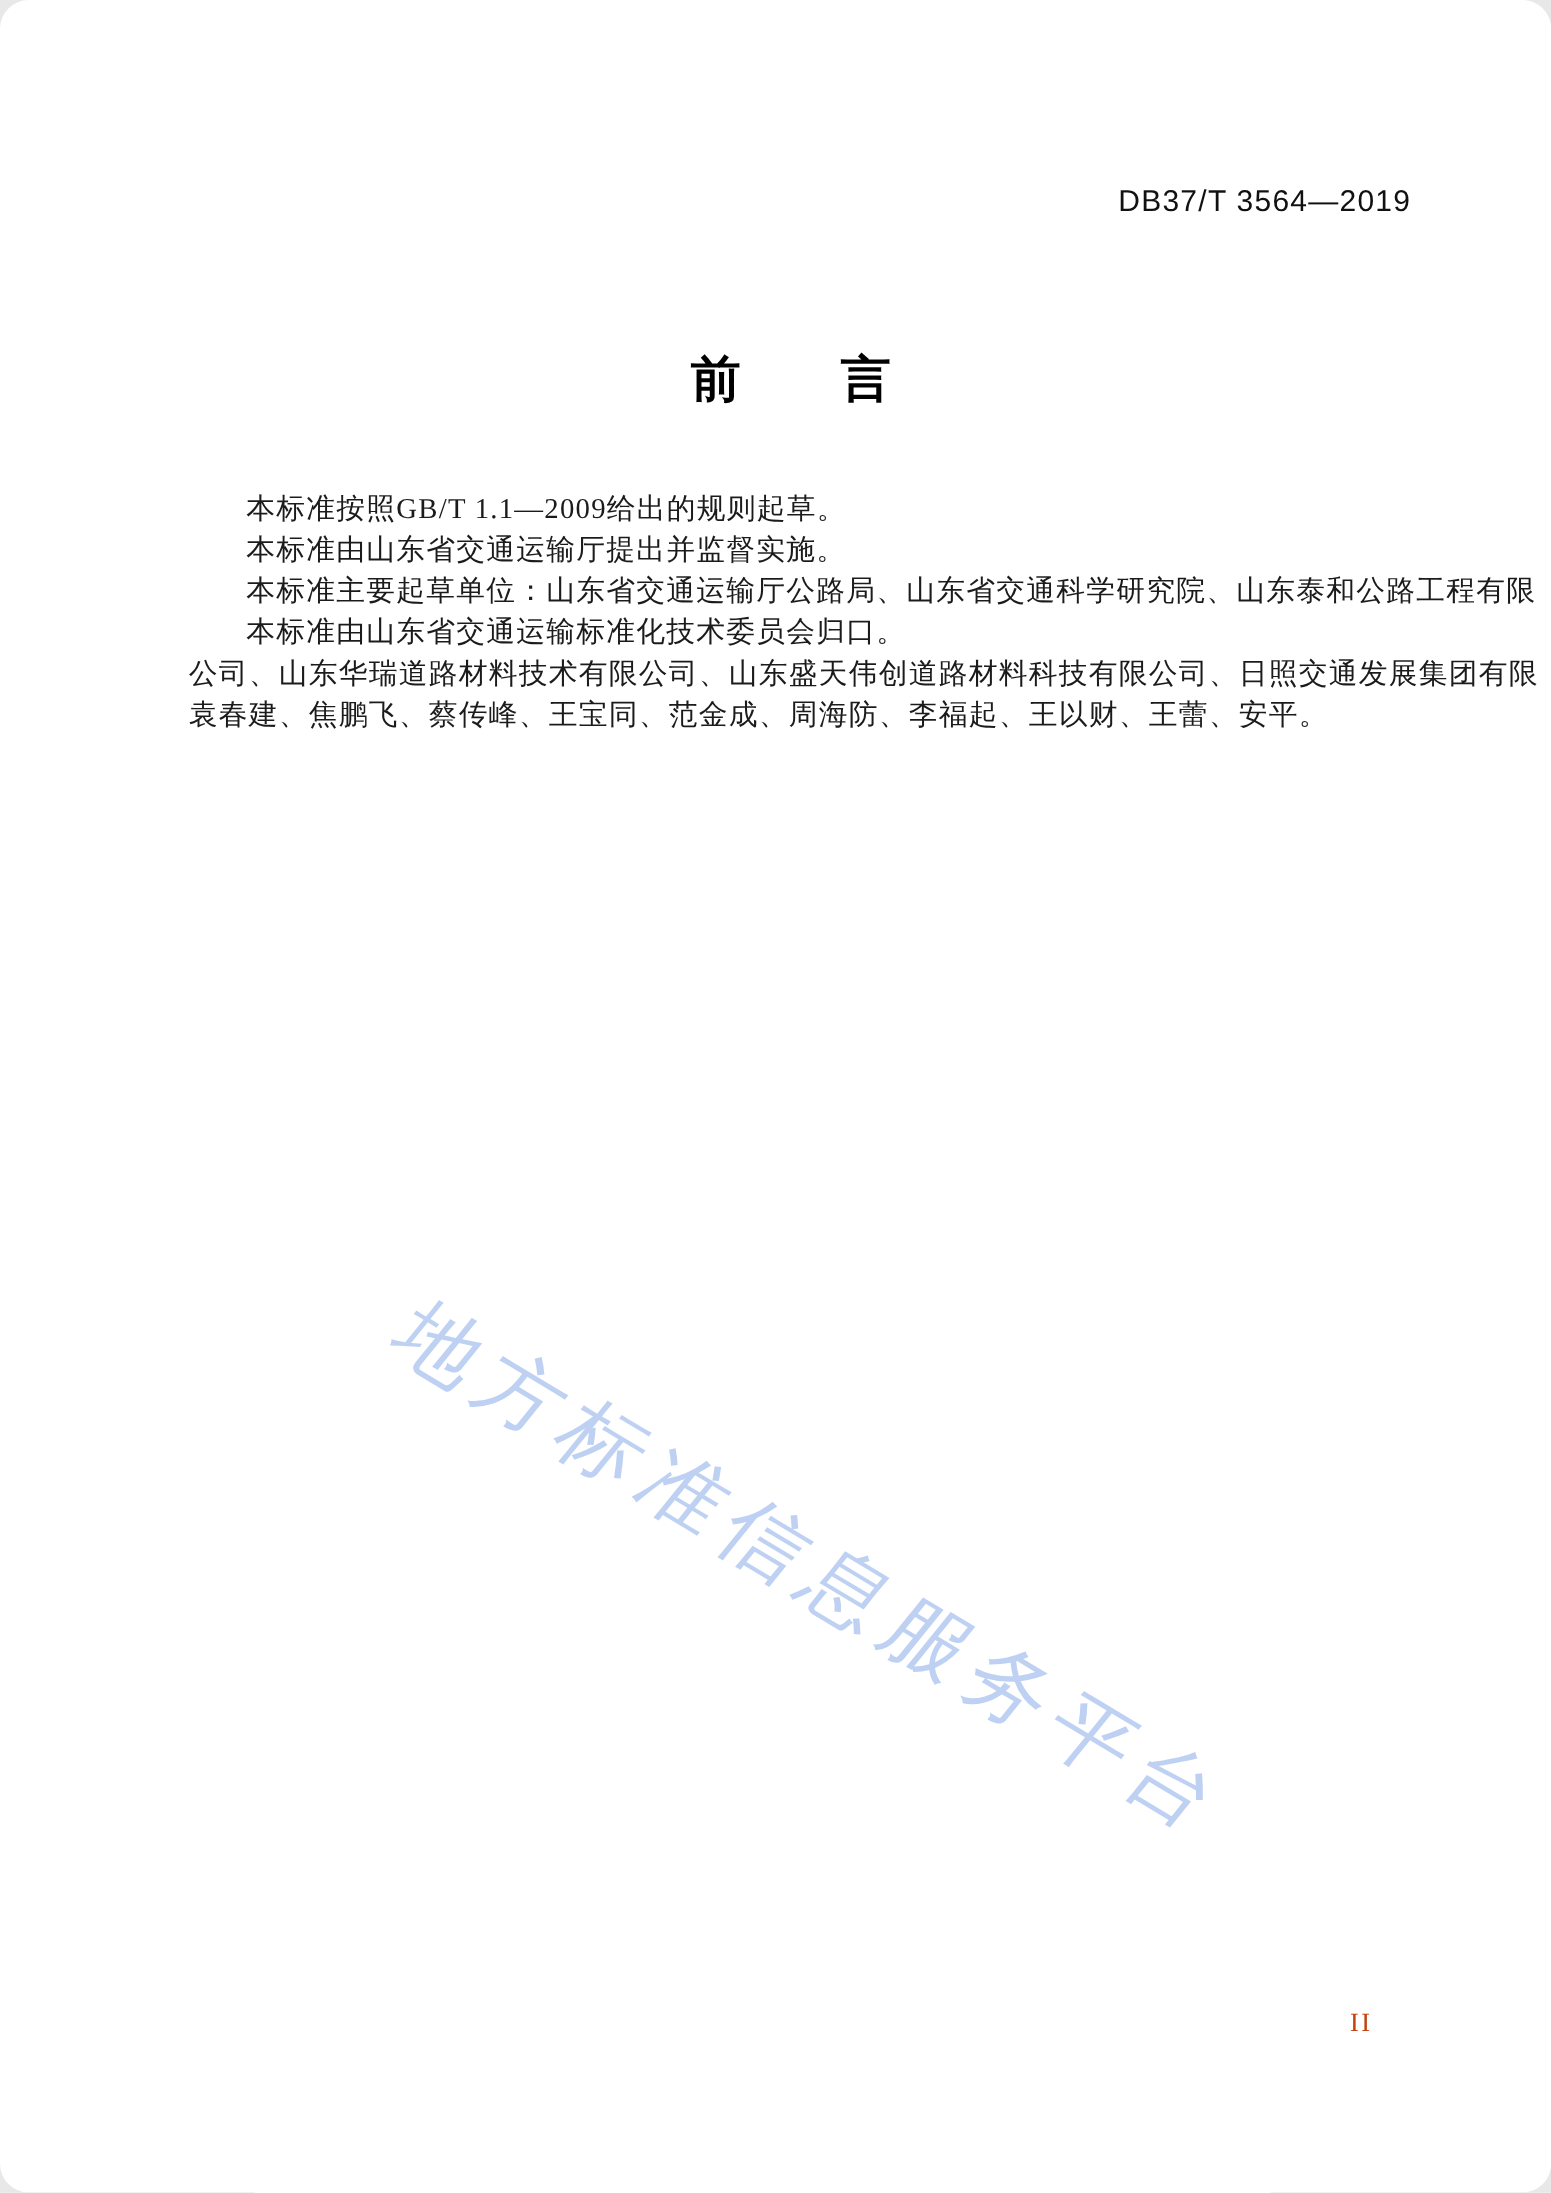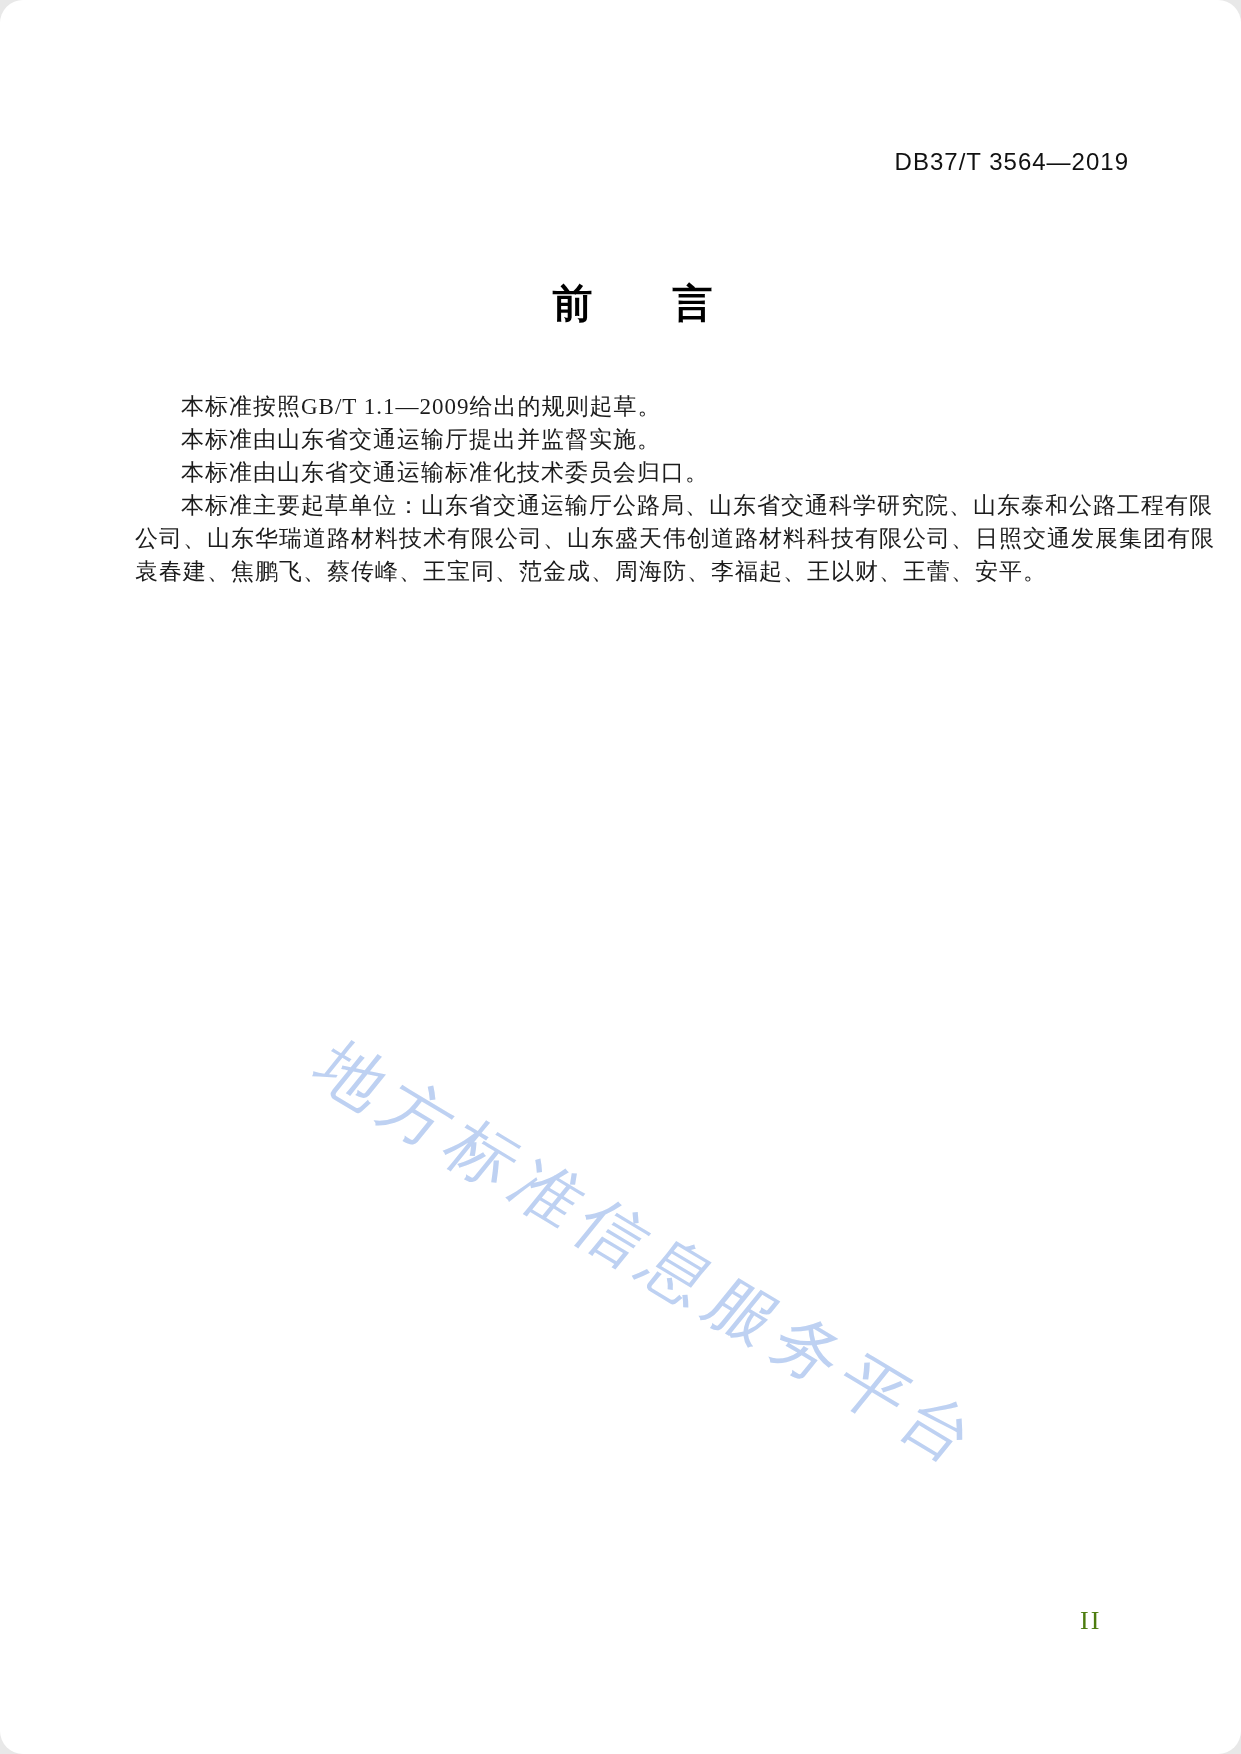--- a/index.html
+++ b/index.html
@@ -35,21 +35,21 @@
     margin: 0;
     text-align: center;
     font-family: "Liberation Sans", "DejaVu Sans", sans-serif;
     font-weight: 700;
     font-size: 40px;
     color: #000;
   }
   .body-text {
     position: absolute;
     top: 390px;
-    left: 135px;
+    left: 151px;
     width: 1080px;
     font-size: 23px;
     line-height: 33px;
   }
   .line {
     white-space: nowrap;
     letter-spacing: 1px;
   }
   .line.indent {
     padding-left: 46px;
@@ -65,39 +65,39 @@
     letter-spacing: 10px;
     white-space: nowrap;
     color: #b7cdf1;
     opacity: 0.9;
     pointer-events: none;
   }
   .page-number {
     position: absolute;
     left: 1080px;
     top: 1606px;
-    font-size: 26px;
+    font-size: 21px;
     letter-spacing: 2px;
-    color: #4d7c0f;
+    color: #c2410c;
   }
 </style>
 </head>
 <body>
 
 <div class="page">
 
   <div class="doc-number">DB37/T 3564—2019</div>
 
   <h1 class="page-title">前　　言</h1>
 
   <div class="body-text">
     <div class="line indent">本标准按照GB/T 1.1—2009给出的规则起草。</div>
     <div class="line indent">本标准由山东省交通运输厅提出并监督实施。</div>
+    <div class="line indent">本标准主要起草单位：山东省交通运输厅公路局、山东省交通科学研究院、山东泰和公路工程有限</div>
     <div class="line indent">本标准由山东省交通运输标准化技术委员会归口。</div>
-    <div class="line indent">本标准主要起草单位：山东省交通运输厅公路局、山东省交通科学研究院、山东泰和公路工程有限</div>
     <div class="line">公司、山东华瑞道路材料技术有限公司、山东盛天伟创道路材料科技有限公司、日照交通发展集团有限</div>
     <div class="line">袁春建、焦鹏飞、蔡传峰、王宝同、范金成、周海防、李福起、王以财、王蕾、安平。</div>
   </div>
 
   <div class="watermark">地方标准信息服务平台</div>
 
   <div class="page-number">II</div>
 
 </div>
 

